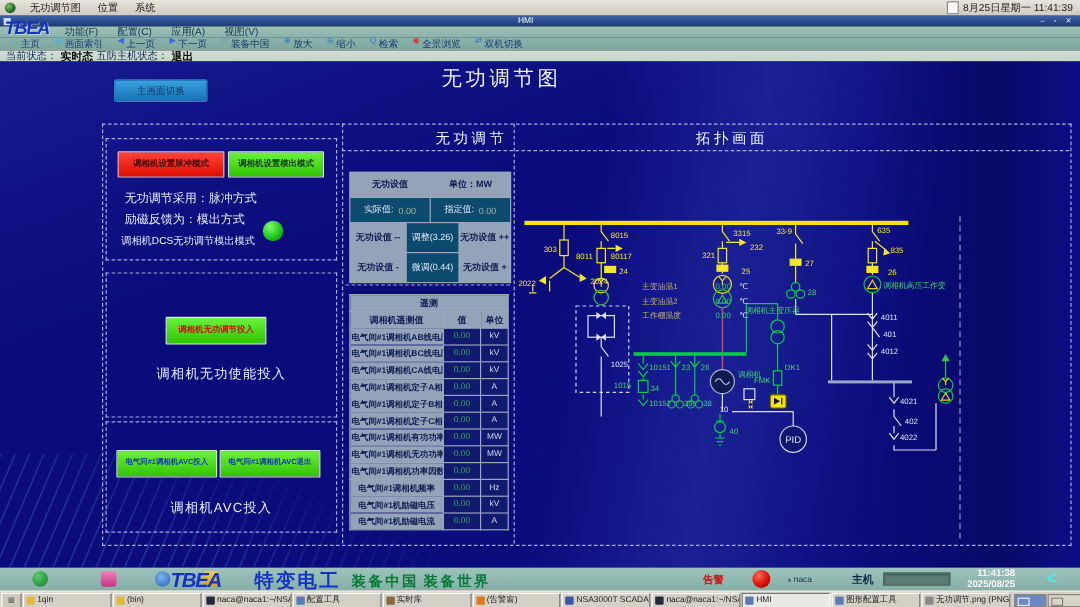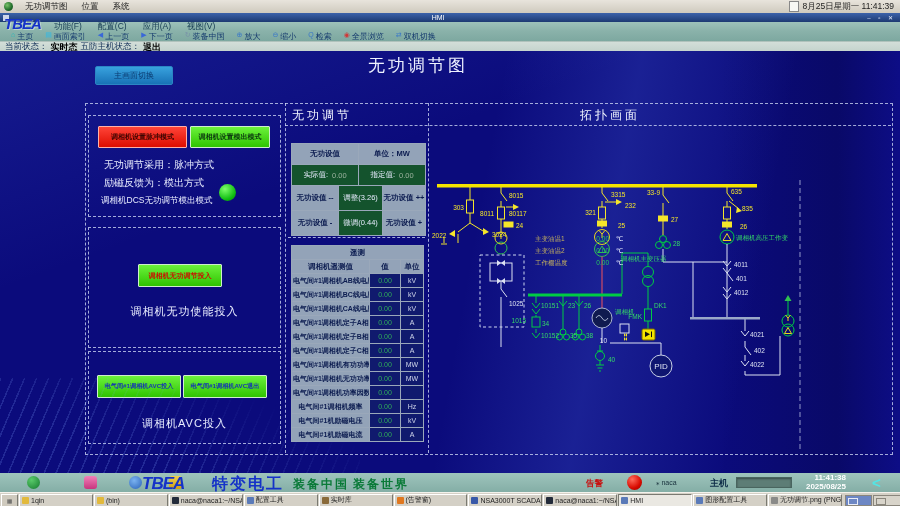--- a/index.html
+++ b/index.html
@@ -78,21 +78,21 @@
   .cap{position:absolute;color:#e9edff;font-size:11px;letter-spacing:1px;white-space:nowrap;}
 
   
   .sp-table{position:absolute;left:291px;top:92px;width:133px;background:#9aa8ba;
     display:grid;grid-template-rows:20px 20px 24px 24px;gap:1px;padding:1px;font-size:7.5px;}
   .sp-row{display:grid;gap:1px;}
   .r2c{grid-template-columns:1fr 1fr;}
   .r3c{grid-template-columns:46px 43px 1fr;}
   .sp-cell{display:flex;align-items:center;justify-content:center;text-align:center;}
   .cell-gray{background:#93a3b8;color:#0c1c50;font-weight:bold;}
-  .cell-dark{background:#14532d;color:#e8ecff;}
+  .cell-dark{background:#0c4a6e;color:#e8ecff;}
   .cell-dark .val{color:#9cb39f;margin-left:4px;}
   .tele{position:absolute;left:291px;top:194px;width:133px;border-collapse:collapse;
     font-size:7px;table-layout:fixed;}
   .tele td,.tele th{border:1px solid #9aa8ba;height:13px;padding:0 1px;overflow:hidden;white-space:nowrap;}
   .tele .hd{background:#93a3b8;color:#0c1c50;text-align:center;font-weight:bold;font-size:7.5px;}
   .tele .lbl{background:#93a3b8;color:#0c1c50;text-align:center;font-weight:600;}
   .tele .val{background:#101a6e;color:#2fae5a;text-align:center;}
   .tele .unit{background:#101a6e;color:#cfd6ea;text-align:center;}
 
   
@@ -215,21 +215,21 @@
 
   <div class="canvas">
     <div class="canvas-title">无功调节图</div>
     <button class="main-switch">主画面切换</button>
 
     <div class="dashed" style="position:absolute;left:85px;top:52px;width:806px;height:350px;"></div>
     <div class="vline" style="left:285px;top:52px;height:350px;"></div>
     <div class="vline" style="left:428px;top:52px;height:350px;"></div>
     <div class="hline" style="left:285px;top:74px;width:606px;"></div>
 
-    <div class="panel-head" style="left:292px;top:56px;width:143px;text-align:left;">无功调节</div>
+    <div class="panel-head" style="left:280px;top:56px;width:143px;text-align:right;">无功调节</div>
     <div class="panel-head" style="left:558px;top:56px;width:104px;text-align:center;">拓扑画面</div>
 
     <div class="lp-box dashed" style="left:88px;top:64px;width:191px;height:100px;">
       <button class="hmi-btn btn-red" style="left:9px;top:10px;width:89px;height:22px;">调相机设置脉冲模式</button>
       <button class="hmi-btn btn-green" style="left:101px;top:10px;width:80px;height:22px;">调相机设置模出模式</button>
       <div class="lp-text" style="left:15px;top:42px;">无功调节采用：脉冲方式</div>
       <div class="lp-text" style="left:15px;top:60px;">励磁反馈为：模出方式</div>
       <div class="lp-text small" style="left:12px;top:79px;">调相机DCS无功调节模出模式</div>
       <span class="indicator" style="left:130px;top:68px;"></span>
     </div>

